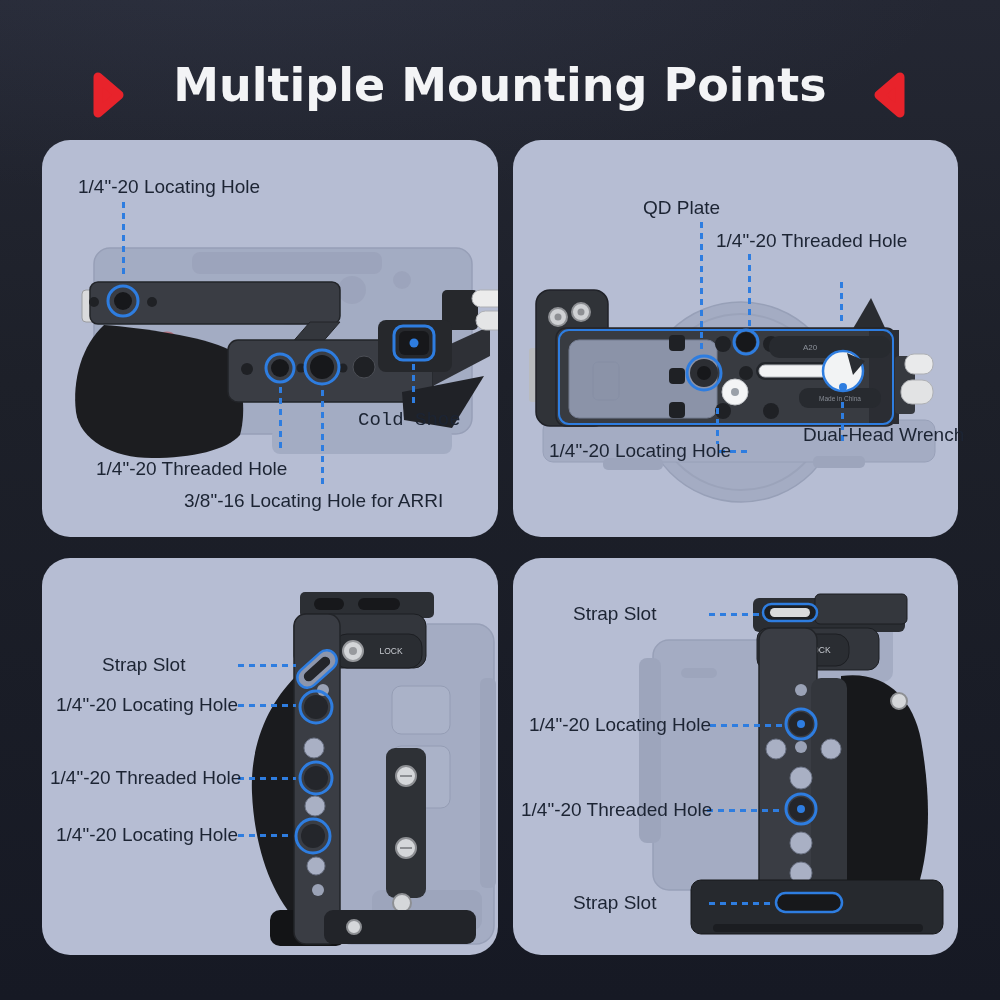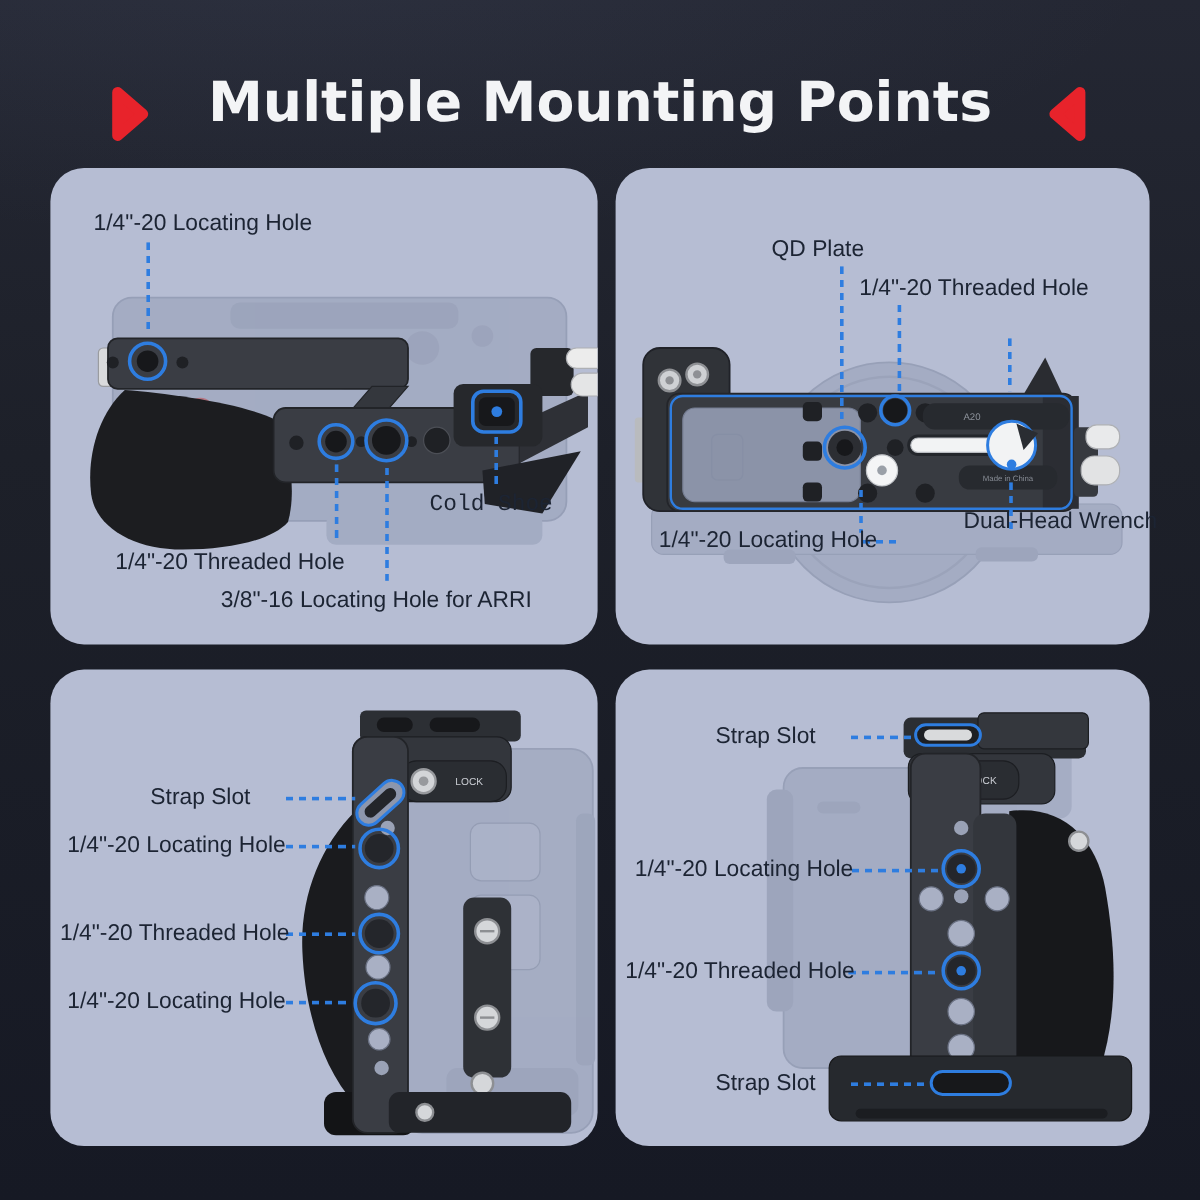--- a/index.html
+++ b/index.html
@@ -25,21 +25,21 @@
   #panel-tl{left:42px;top:140px;}
   #panel-tr{left:513px;top:140px;width:445px;}
   #panel-bl{left:42px;top:558px;height:397px;}
   #panel-br{left:513px;top:558px;width:445px;height:397px;}
   .panel svg{position:absolute;left:0;top:0;}
   .lbl{
     position:absolute;font-size:19px;color:#1c2433;white-space:nowrap;line-height:22px;
     font-family:"Liberation Sans",sans-serif;font-weight:normal;
     -webkit-font-smoothing:antialiased;
   }
-  .lbl.r{text-align:center;}
+  .lbl.r{text-align:left;}
   .vdash{position:absolute;width:3px;
     background:repeating-linear-gradient(180deg,#2e7de0 0 6px,transparent 6px 11px);}
   .hdash{position:absolute;height:3px;
     background:repeating-linear-gradient(90deg,#2e7de0 0 6px,transparent 6px 11px);}
 </style>
 </head>
 <body>
 
 <div class="header">
   <svg class="arrow left" viewBox="0 0 32 50">

